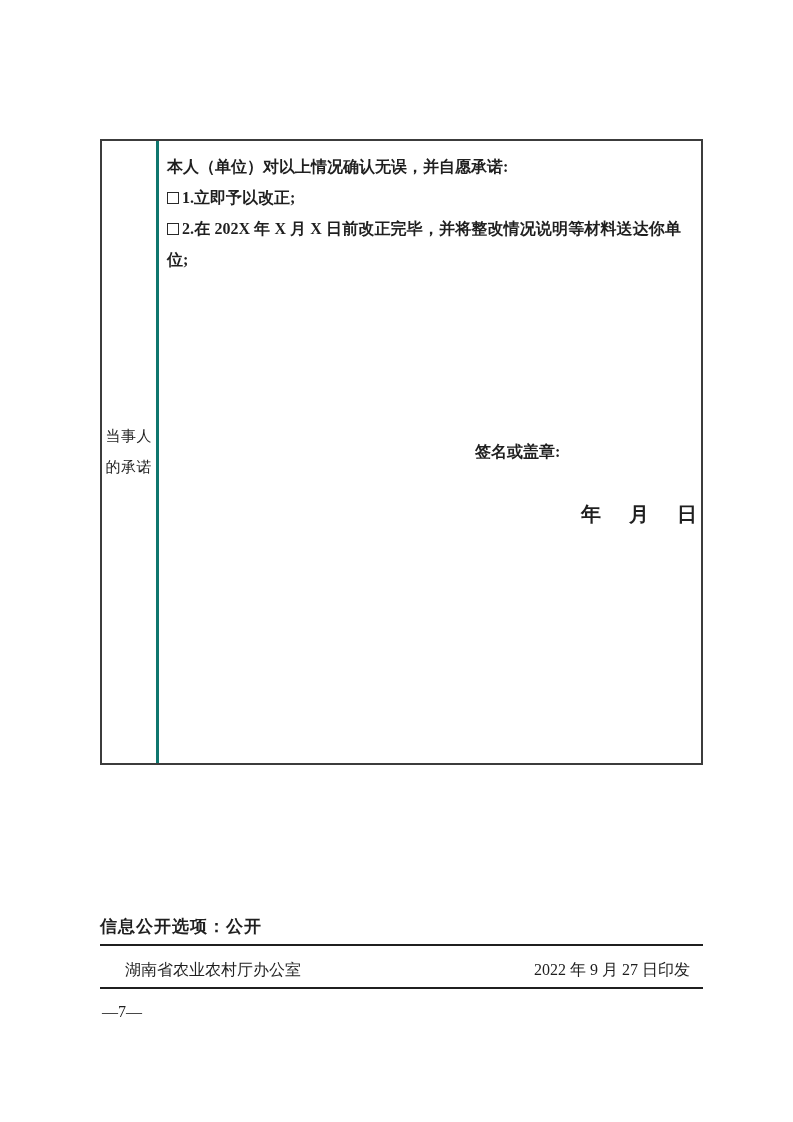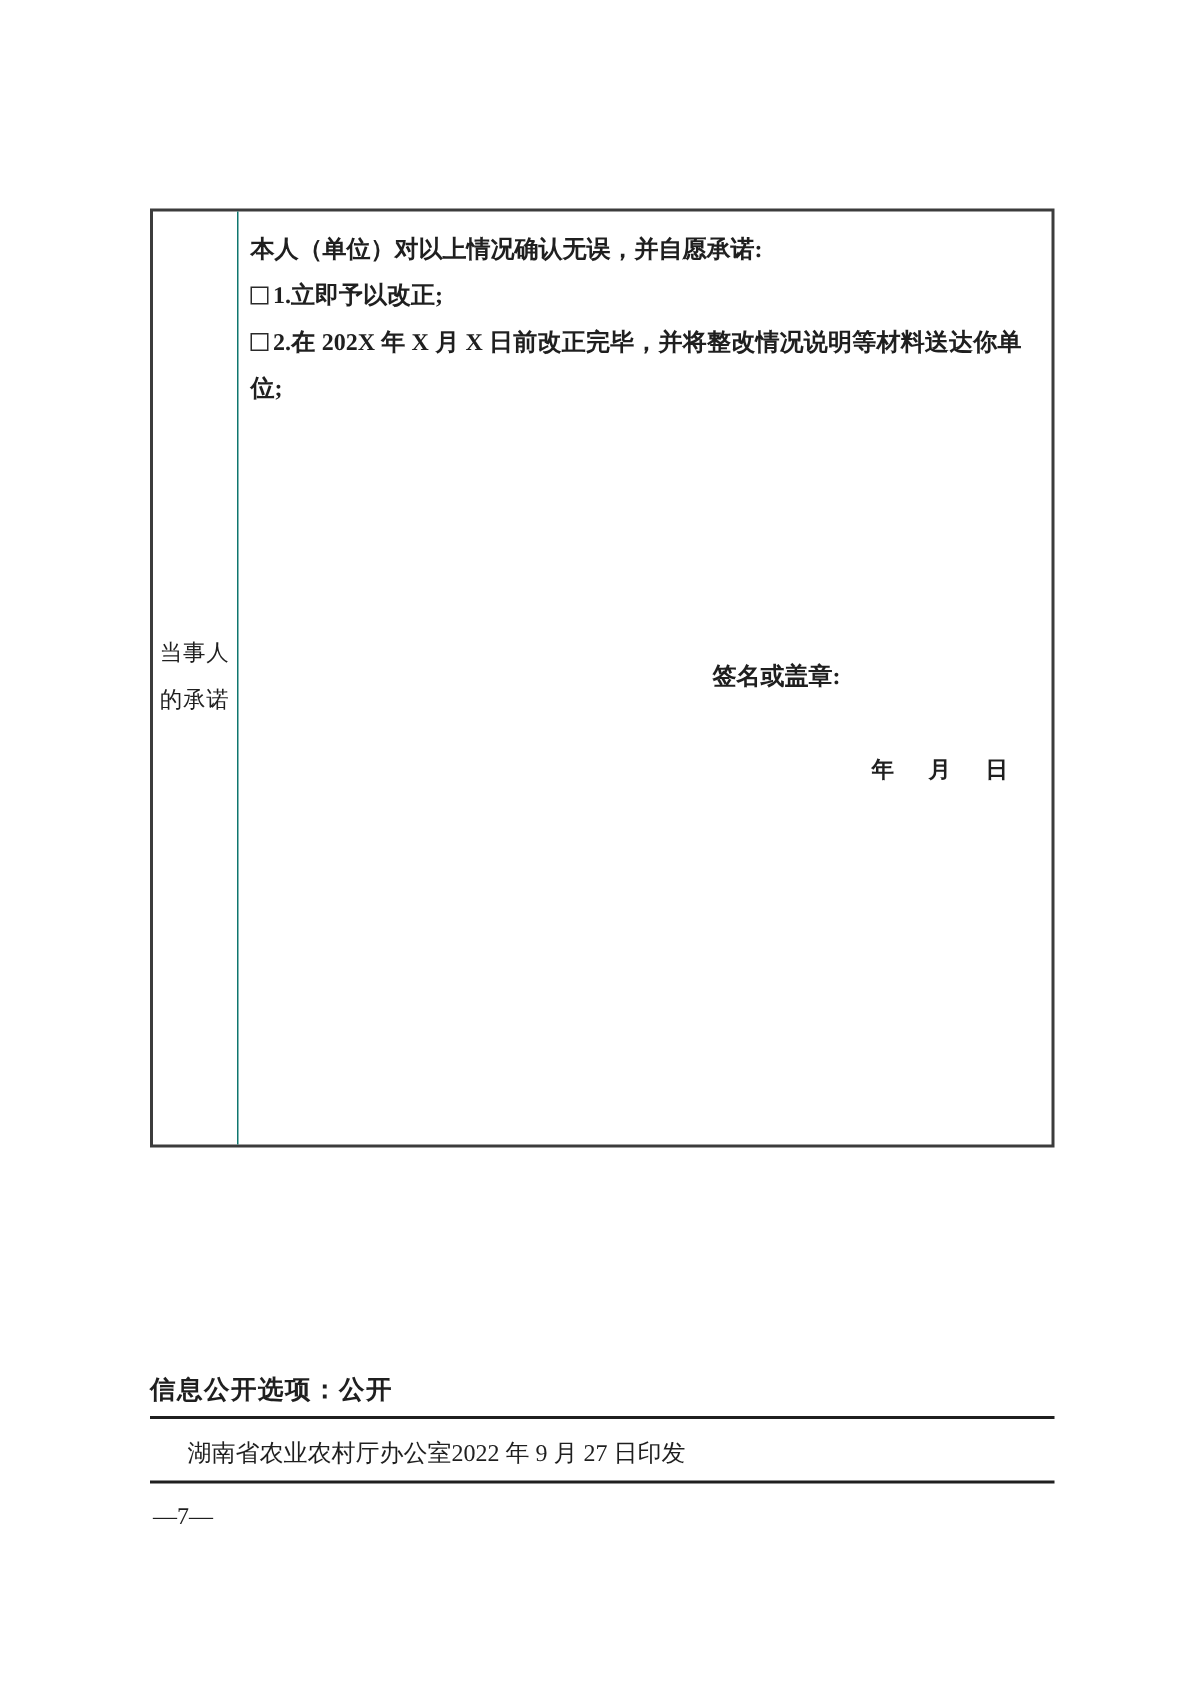--- a/index.html
+++ b/index.html
@@ -25,21 +25,21 @@
     width: 603px;
     height: 626px;
     border: 2px solid #3c3c3c;
     box-sizing: border-box;
     display: flex;
   }
   .label-cell {
     width: 57px;
     min-width: 57px;
     box-sizing: border-box;
-    border-right: 1px solid #0f766e;
+    border-right: 3px solid #0f766e;
     display: flex;
     align-items: center;
     justify-content: center;
   }
   .label-text {
     width: 47px;
     font-size: 15px;
     line-height: 31px;
     letter-spacing: 0.5px;
     word-break: break-all;
@@ -69,21 +69,21 @@
     position: absolute;
     left: 316px;
     top: 300px;
     font-size: 16px;
     line-height: 22px;
   }
   .date-line {
     position: absolute;
     left: 422px;
     top: 362px;
-    font-size: 15px;
+    font-size: 20px;
     line-height: 22px;
     letter-spacing: 4px;
   }
 
   
   .disclosure {
     position: absolute;
     left: 100px;
     top: 915px;
     font-family: "Liberation Sans", "DejaVu Sans", sans-serif;
@@ -102,21 +102,21 @@
   .rule-top { top: 944px; }
   .rule-bottom { top: 987px; }
   .imprint-row {
     position: absolute;
     left: 100px;
     top: 957px;
     width: 603px;
     box-sizing: border-box;
     padding: 0 13px 0 25px;
     display: flex;
-    justify-content: flex-start;
+    justify-content: space-between;
     font-size: 16px;
     line-height: 25px;
   }
   .page-number {
     position: absolute;
     left: 102px;
     top: 1001px;
     font-size: 16px;
     line-height: 22px;
   }

